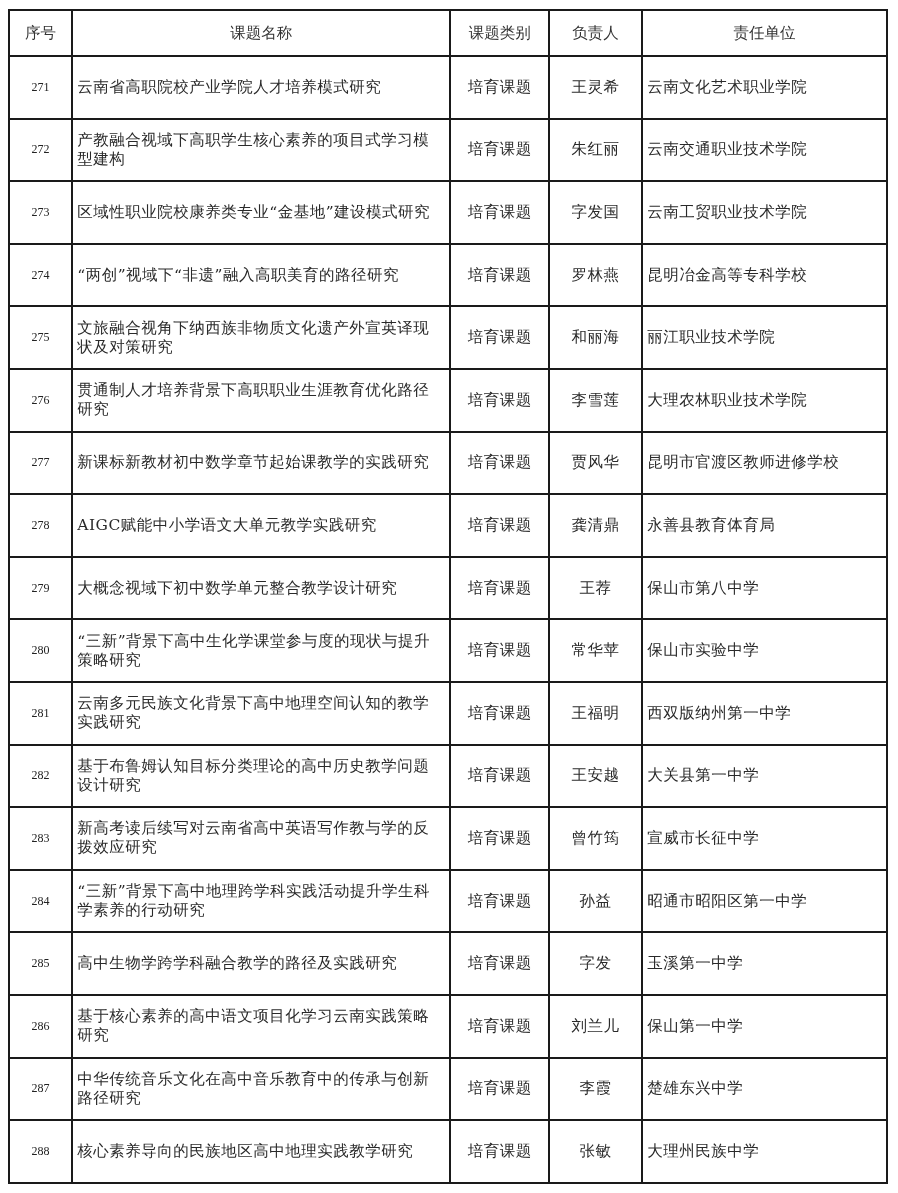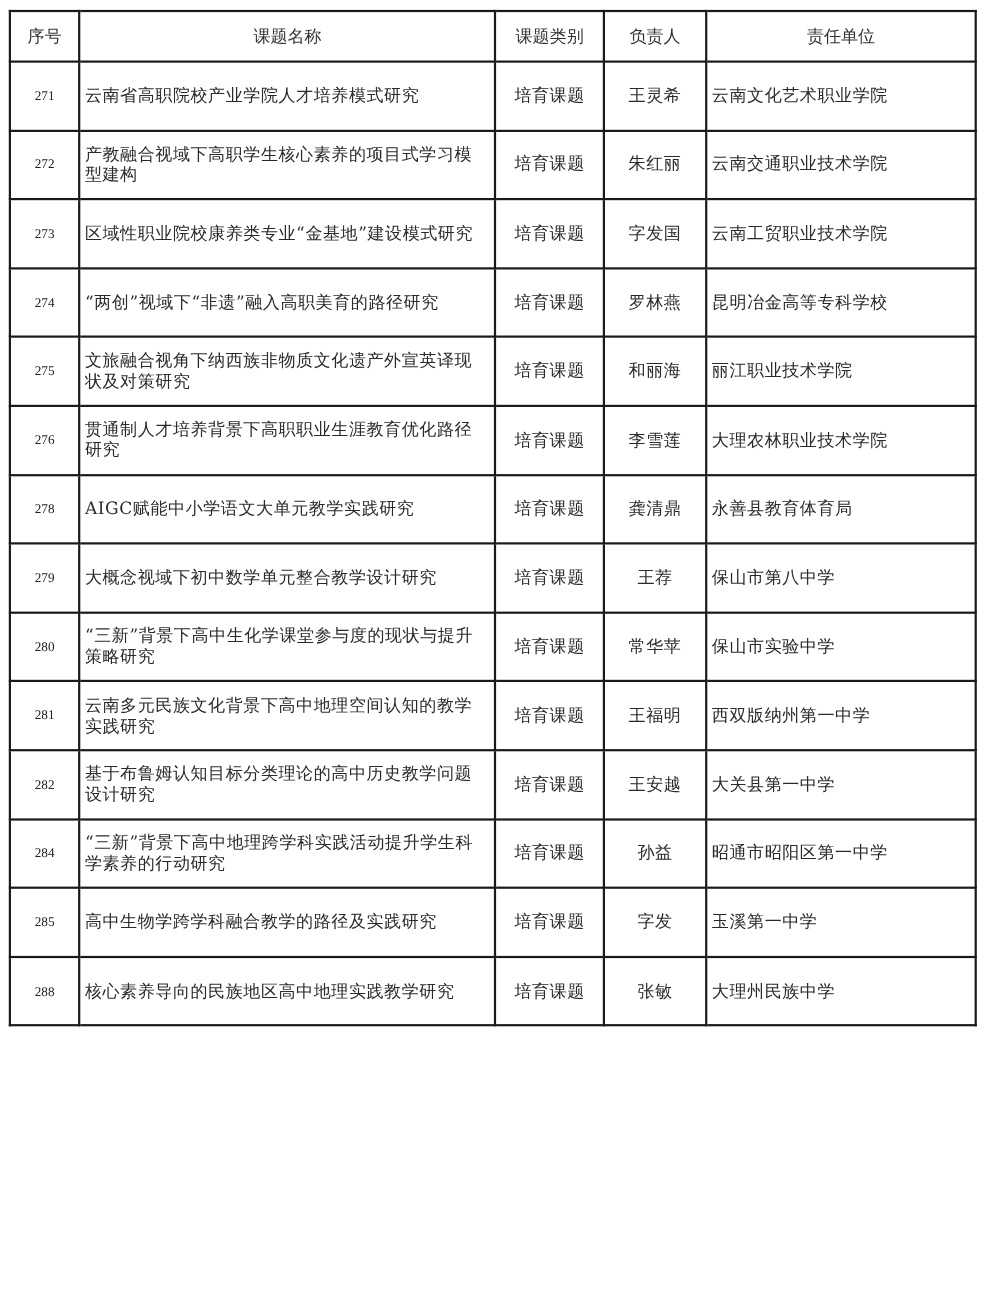--- a/index.html
+++ b/index.html
@@ -107,20 +107,27 @@
       <td class="c-unit">丽江职业技术学院</td>
     </tr>
     <tr>
       <td class="c-no">276</td>
       <td class="c-title">贯通制人才培养背景下高职职业生涯教育优化路径研究</td>
       <td class="c-cat">培育课题</td>
       <td class="c-lead">李雪莲</td>
       <td class="c-unit">大理农林职业技术学院</td>
     </tr>
     <tr>
+      <td class="c-no">277</td>
+      <td class="c-title">新课标新教材初中数学章节起始课教学的实践研究</td>
+      <td class="c-cat">培育课题</td>
+      <td class="c-lead">贾风华</td>
+      <td class="c-unit">昆明市官渡区教师进修学校</td>
+    </tr>
+    <tr>
       <td class="c-no">278</td>
       <td class="c-title">AIGC赋能中小学语文大单元教学实践研究</td>
       <td class="c-cat">培育课题</td>
       <td class="c-lead">龚清鼎</td>
       <td class="c-unit">永善县教育体育局</td>
     </tr>
     <tr>
       <td class="c-no">279</td>
       <td class="c-title">大概念视域下初中数学单元整合教学设计研究</td>
       <td class="c-cat">培育课题</td>
@@ -142,32 +149,53 @@
       <td class="c-unit">西双版纳州第一中学</td>
     </tr>
     <tr>
       <td class="c-no">282</td>
       <td class="c-title">基于布鲁姆认知目标分类理论的高中历史教学问题设计研究</td>
       <td class="c-cat">培育课题</td>
       <td class="c-lead">王安越</td>
       <td class="c-unit">大关县第一中学</td>
     </tr>
     <tr>
+      <td class="c-no">283</td>
+      <td class="c-title">新高考读后续写对云南省高中英语写作教与学的反拨效应研究</td>
+      <td class="c-cat">培育课题</td>
+      <td class="c-lead">曾竹筠</td>
+      <td class="c-unit">宣威市长征中学</td>
+    </tr>
+    <tr>
       <td class="c-no">284</td>
       <td class="c-title">“三新”背景下高中地理跨学科实践活动提升学生科学素养的行动研究</td>
       <td class="c-cat">培育课题</td>
       <td class="c-lead">孙益</td>
       <td class="c-unit">昭通市昭阳区第一中学</td>
     </tr>
     <tr>
       <td class="c-no">285</td>
       <td class="c-title">高中生物学跨学科融合教学的路径及实践研究</td>
       <td class="c-cat">培育课题</td>
       <td class="c-lead">字发</td>
       <td class="c-unit">玉溪第一中学</td>
+    </tr>
+    <tr>
+      <td class="c-no">286</td>
+      <td class="c-title">基于核心素养的高中语文项目化学习云南实践策略研究</td>
+      <td class="c-cat">培育课题</td>
+      <td class="c-lead">刘兰儿</td>
+      <td class="c-unit">保山第一中学</td>
+    </tr>
+    <tr>
+      <td class="c-no">287</td>
+      <td class="c-title">中华传统音乐文化在高中音乐教育中的传承与创新路径研究</td>
+      <td class="c-cat">培育课题</td>
+      <td class="c-lead">李霞</td>
+      <td class="c-unit">楚雄东兴中学</td>
     </tr>
     <tr>
       <td class="c-no">288</td>
       <td class="c-title">核心素养导向的民族地区高中地理实践教学研究</td>
       <td class="c-cat">培育课题</td>
       <td class="c-lead">张敏</td>
       <td class="c-unit">大理州民族中学</td>
     </tr>
   </tbody>
 </table>

